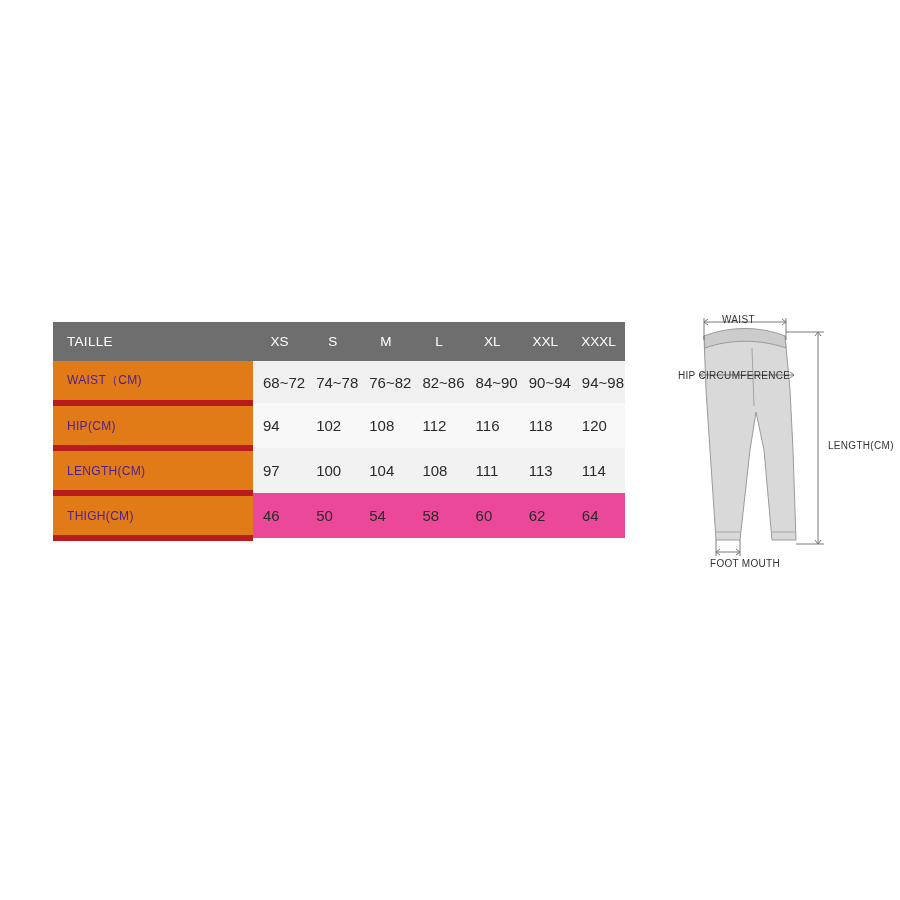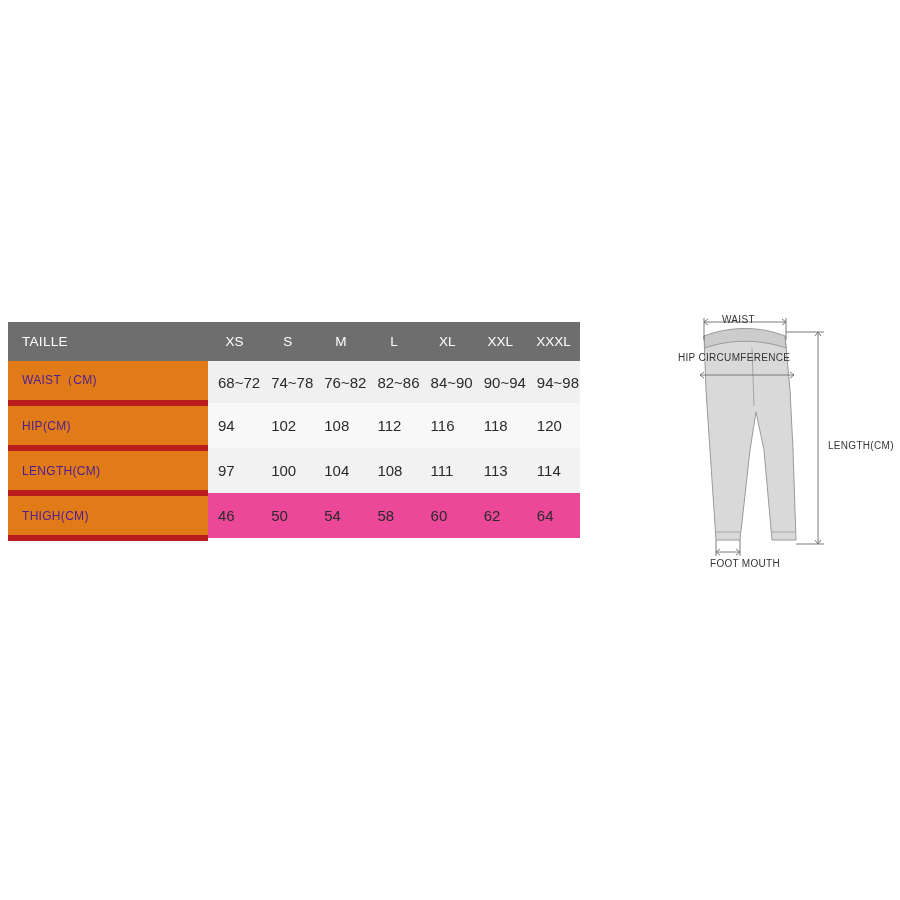--- a/index.html
+++ b/index.html
@@ -42,20 +42,21 @@
   }
   .title-rest {
     flex: 1;
     background: #ffffff;
   }
 
   table.size-table {
     border-collapse: collapse;
     width: 572px;
     table-layout: fixed;
+    margin-left: 45px;
   }
   table.size-table td {
     height: 39px;
     padding: 0;
     vertical-align: middle;
   }
   .rowhead {
     background: #e07b17;
     color: #4c1d95;
     font-size: 12px;
@@ -98,21 +99,21 @@
     height: 290px;
   }
   .dim-label {
     position: absolute;
     font-size: 10px;
     color: #333333;
     letter-spacing: 0.3px;
     white-space: nowrap;
   }
   #lbl-waist { left: 62px; top: 14px; }
-  #lbl-hip   { left: 18px; top: 52px; }
+  #lbl-hip   { left: 18px; top: 70px; }
   #lbl-length{ left: 168px; top: 140px; }
   #lbl-foot  { left: 50px; top: 258px; }
 </style>
 </head>
 <body>
 
 <div id="chart-block">
 
 
   <table class="size-table">

